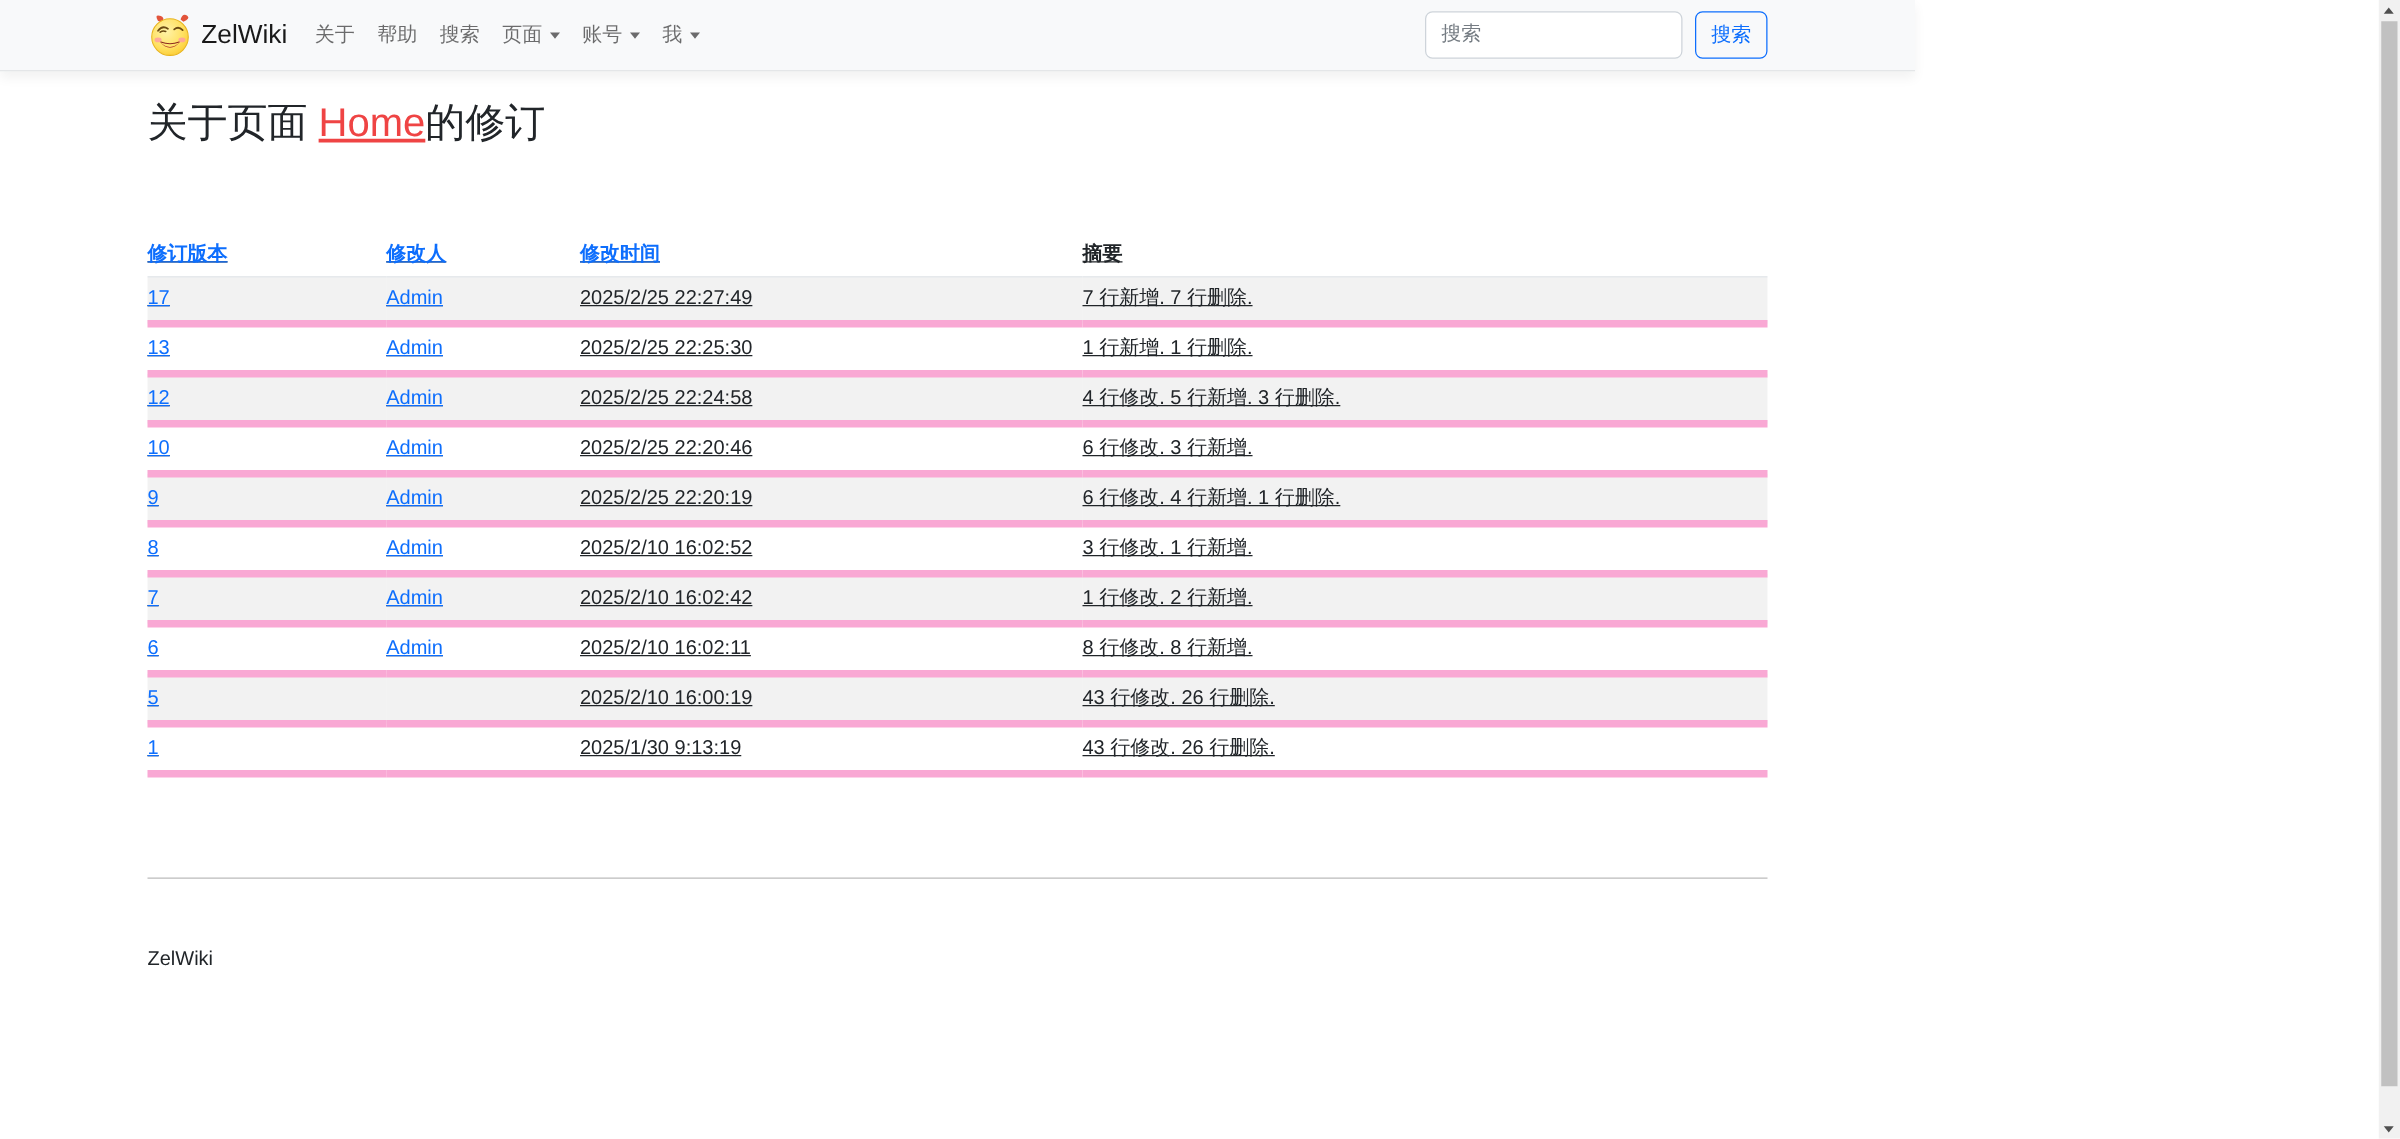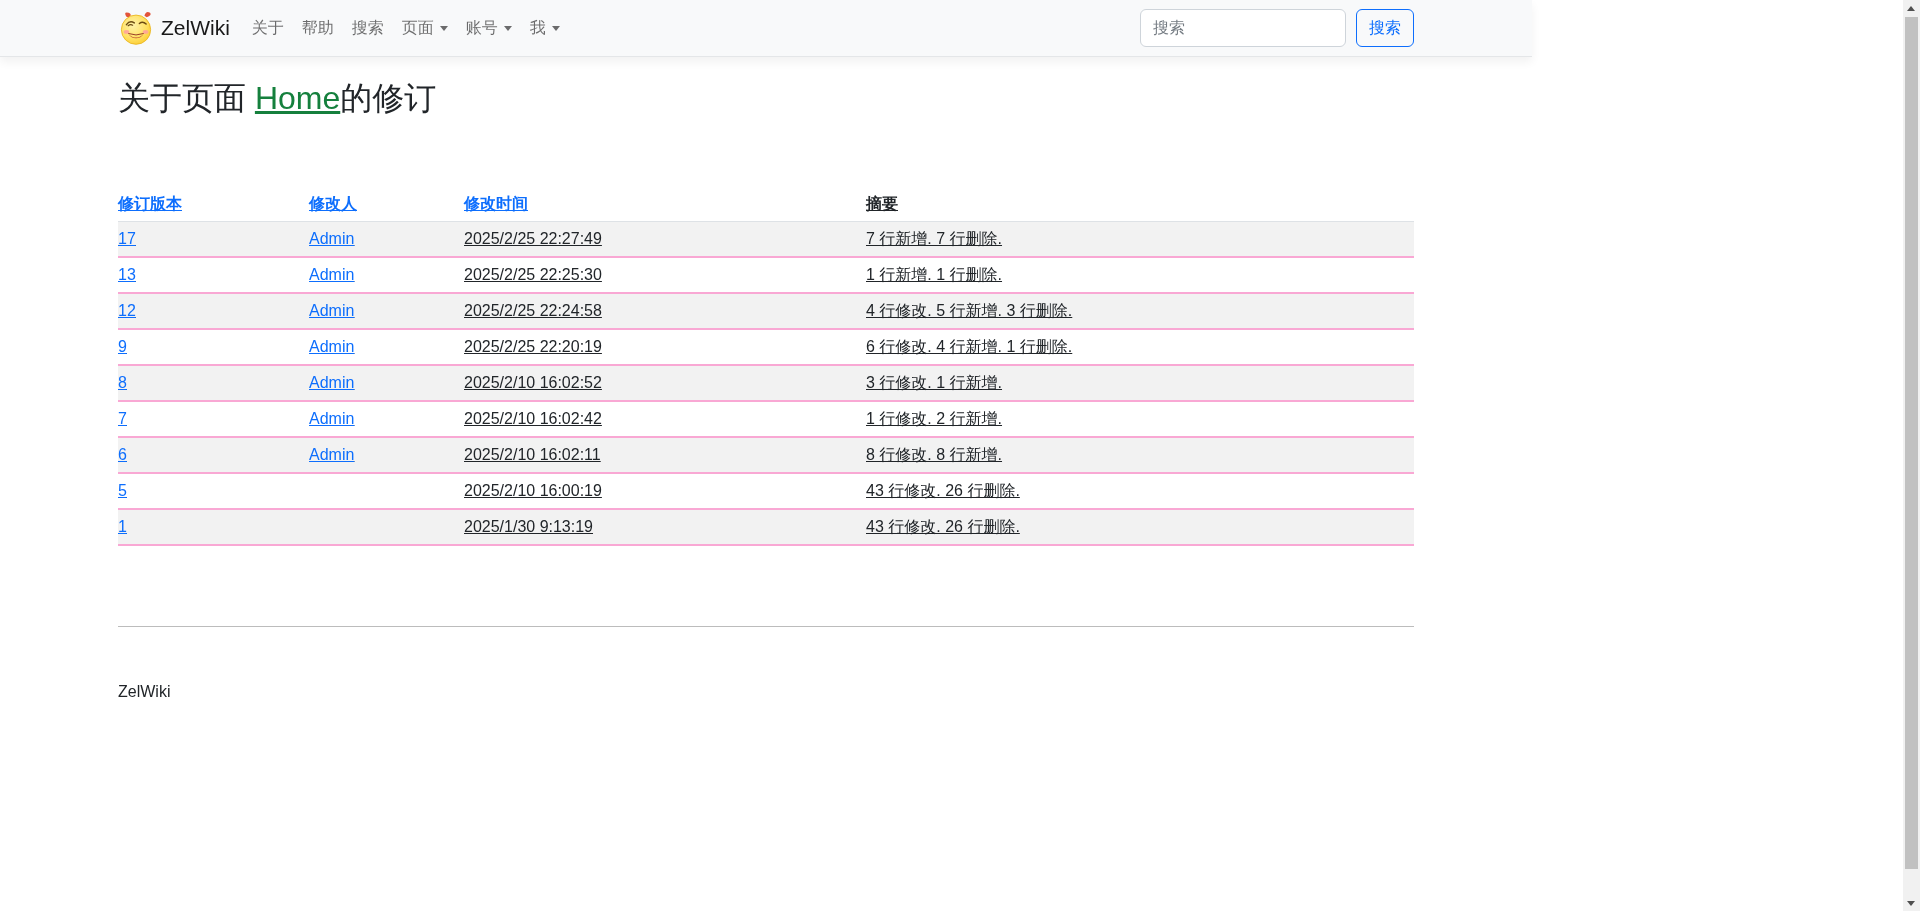--- a/index.html
+++ b/index.html
@@ -57,33 +57,33 @@
     padding:6px 12px;
     background:transparent;
     border:1px solid #0d6efd; border-radius:6px;
     color:#0d6efd; font-size:16px; font-family:inherit;
     cursor:pointer; white-space:nowrap;
   }
 
   
   main .container { padding-top:22px; }
   .page-title { font-size:32px; font-weight:500; line-height:1.2; color:#212529; }
-  .page-title a { color:#15803d; text-decoration:underline; }
+  .page-title a { color:#ef4444; text-decoration:underline; }
 
   table.revisions {
     width:100%; border-collapse:collapse;
     margin-top:70px; font-size:16px;text-decoration:underline;
   }
   table.revisions th, table.revisions td {
     text-align:left; padding:5px 16px 5px 0;
     line-height:24px; vertical-align:top;
   }
   table.revisions thead th { font-weight:700; border-bottom:1px solid #dee2e6; }
   table.revisions thead th a { color:#0d6efd; text-decoration:underline; font-weight:700; }
-  table.revisions tbody tr { border-bottom:2px solid #f9a8d4; }
+  table.revisions tbody tr { border-bottom:6px solid #f9a8d4; }
   table.revisions tbody tr:nth-child(odd) { background:rgba(0,0,0,.05); }
   table.revisions tbody td a { color:#0d6efd; text-decoration:underline; }
 
   .rule { border:0; border-top:1px solid #bcbcbc; margin:80px 0 0 0; }
 
   footer .container { padding-top:53px; padding-bottom:18px; }
   footer p { font-size:16px; line-height:24px; color:#212529; }
 
   
   .scrollbar {
@@ -206,20 +206,26 @@
               <td>2025/2/25 22:25:30</td>
               <td>1 行新增. 1 行删除.</td>
             </tr>
             <tr>
               <td><a href="#">12</a></td>
               <td><a href="#">Admin</a></td>
               <td>2025/2/25 22:24:58</td>
               <td>4 行修改. 5 行新增. 3 行删除.</td>
             </tr>
             <tr>
+              <td><a href="#">10</a></td>
+              <td><a href="#">Admin</a></td>
+              <td>2025/2/25 22:20:46</td>
+              <td>6 行修改. 3 行新增.</td>
+            </tr>
+            <tr>
               <td><a href="#">9</a></td>
               <td><a href="#">Admin</a></td>
               <td>2025/2/25 22:20:19</td>
               <td>6 行修改. 4 行新增. 1 行删除.</td>
             </tr>
             <tr>
               <td><a href="#">8</a></td>
               <td><a href="#">Admin</a></td>
               <td>2025/2/10 16:02:52</td>
               <td>3 行修改. 1 行新增.</td>

